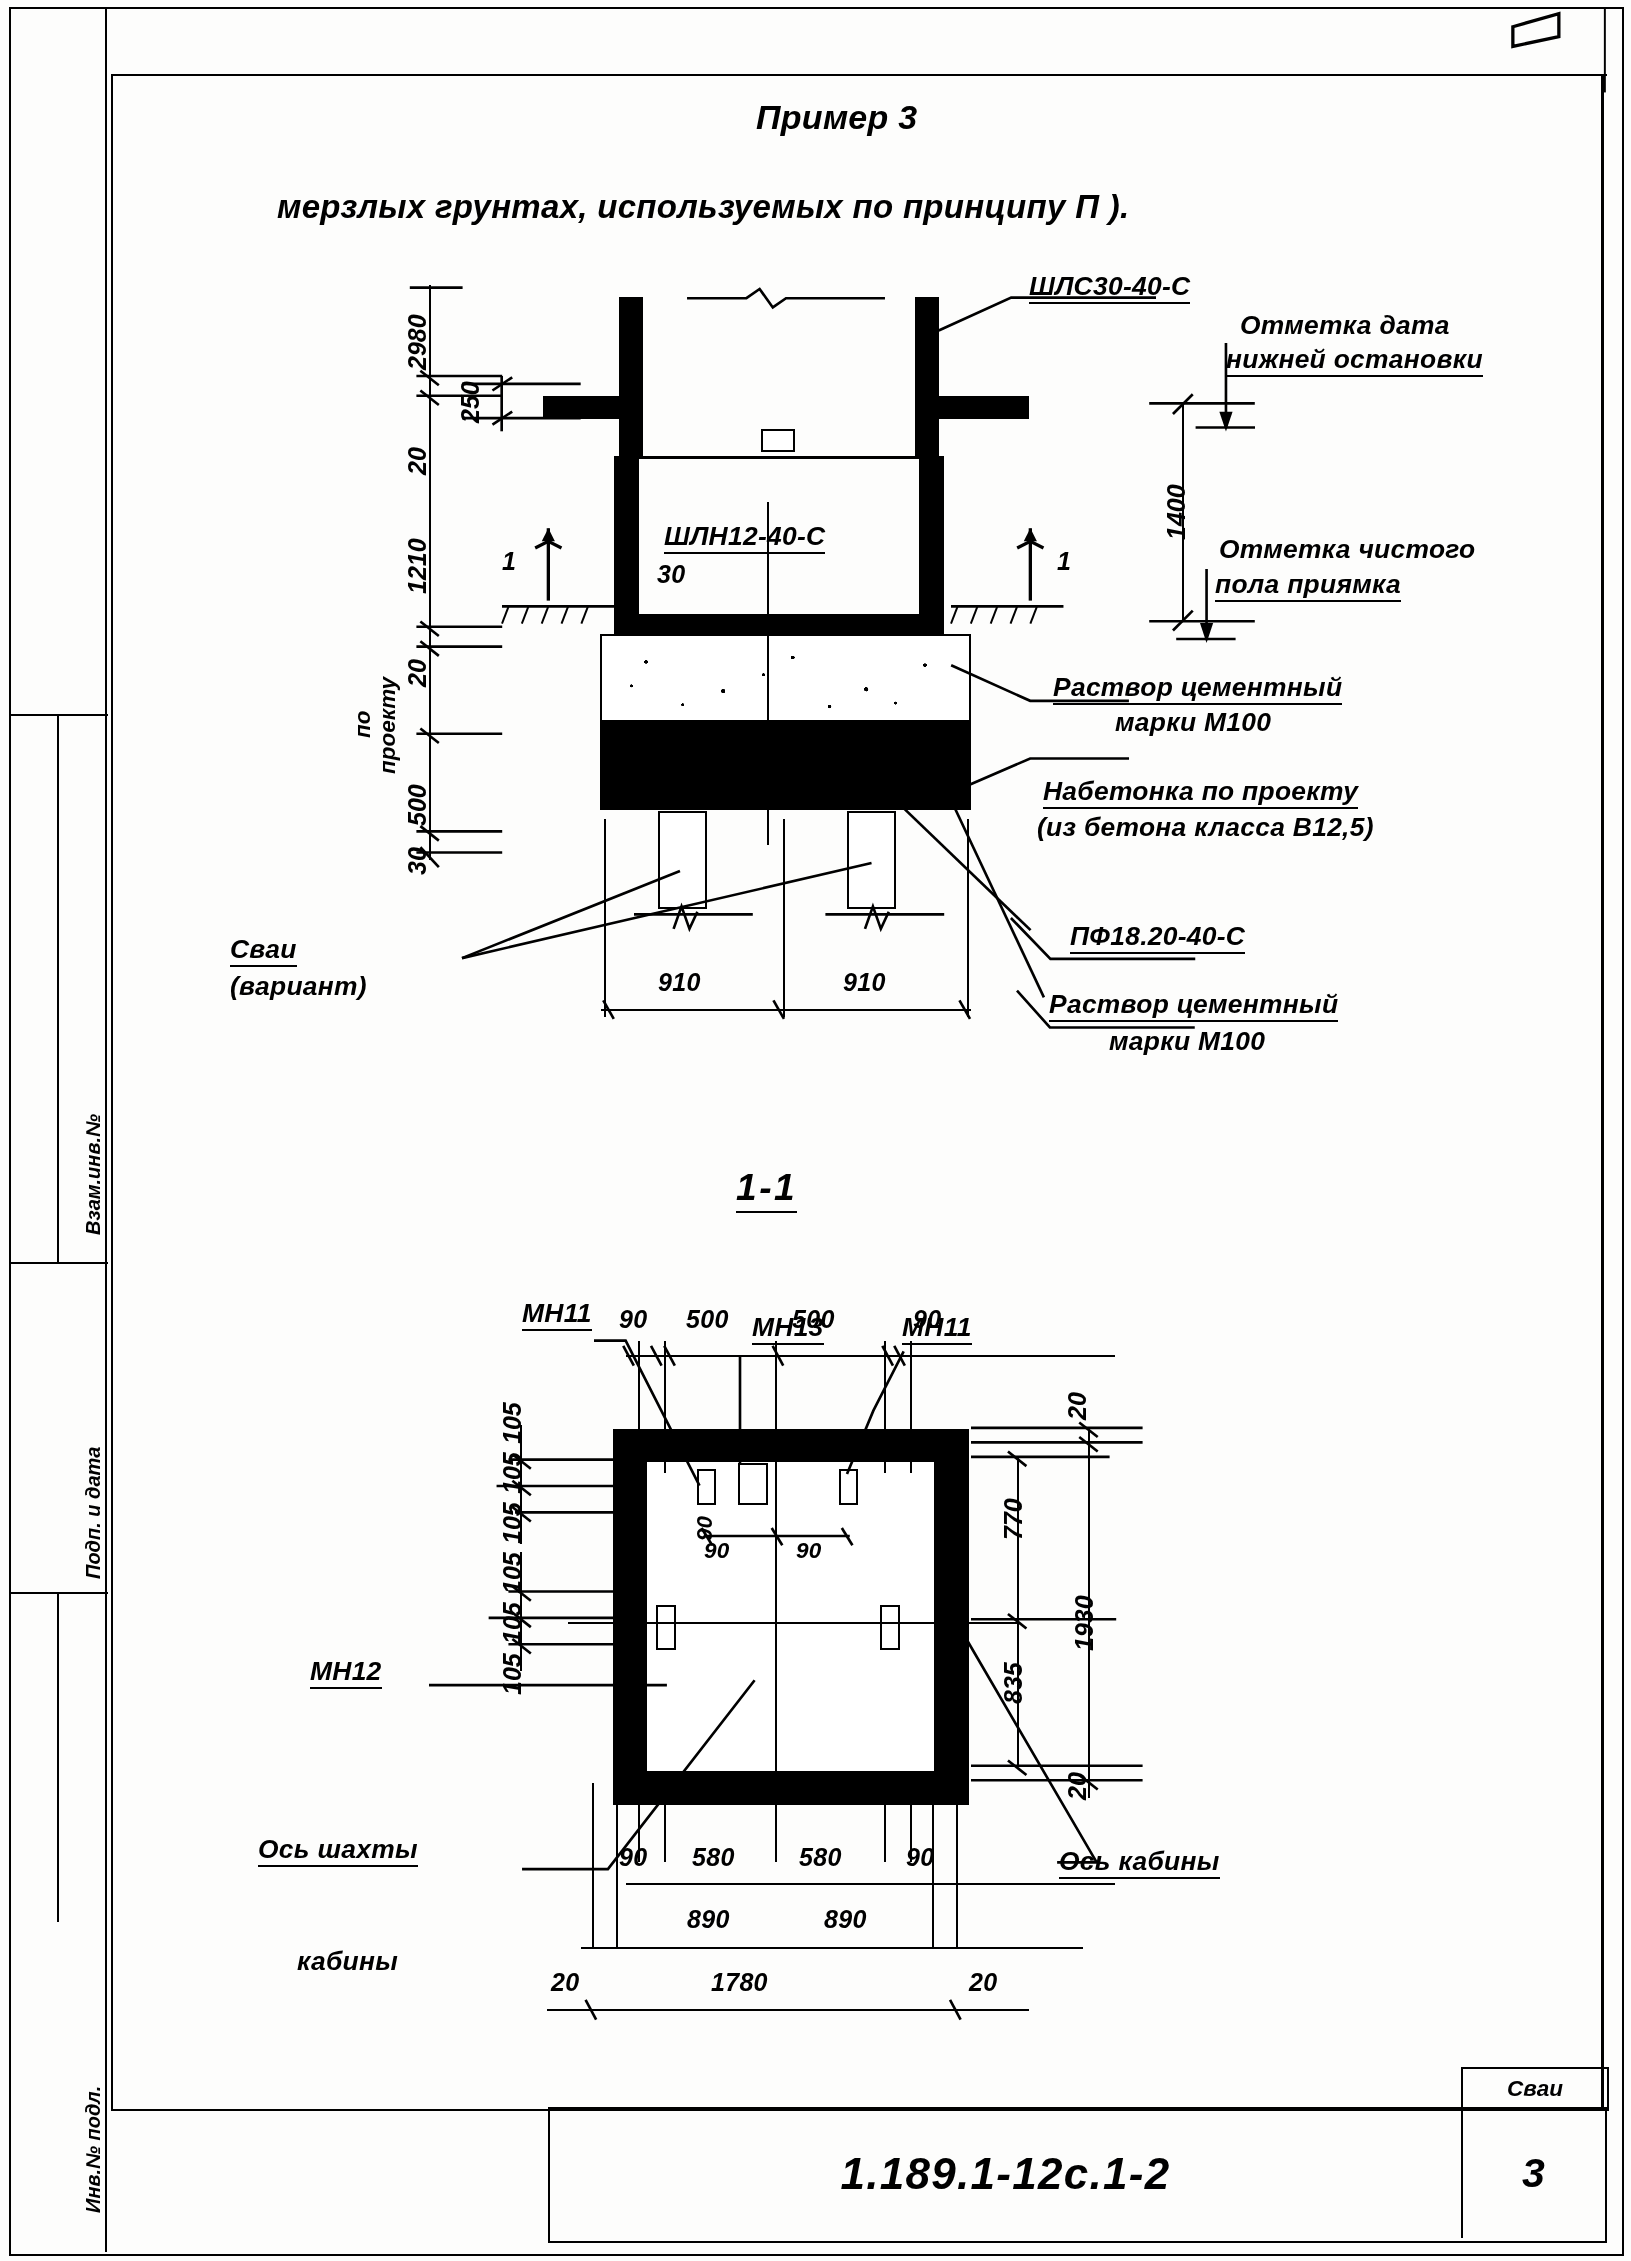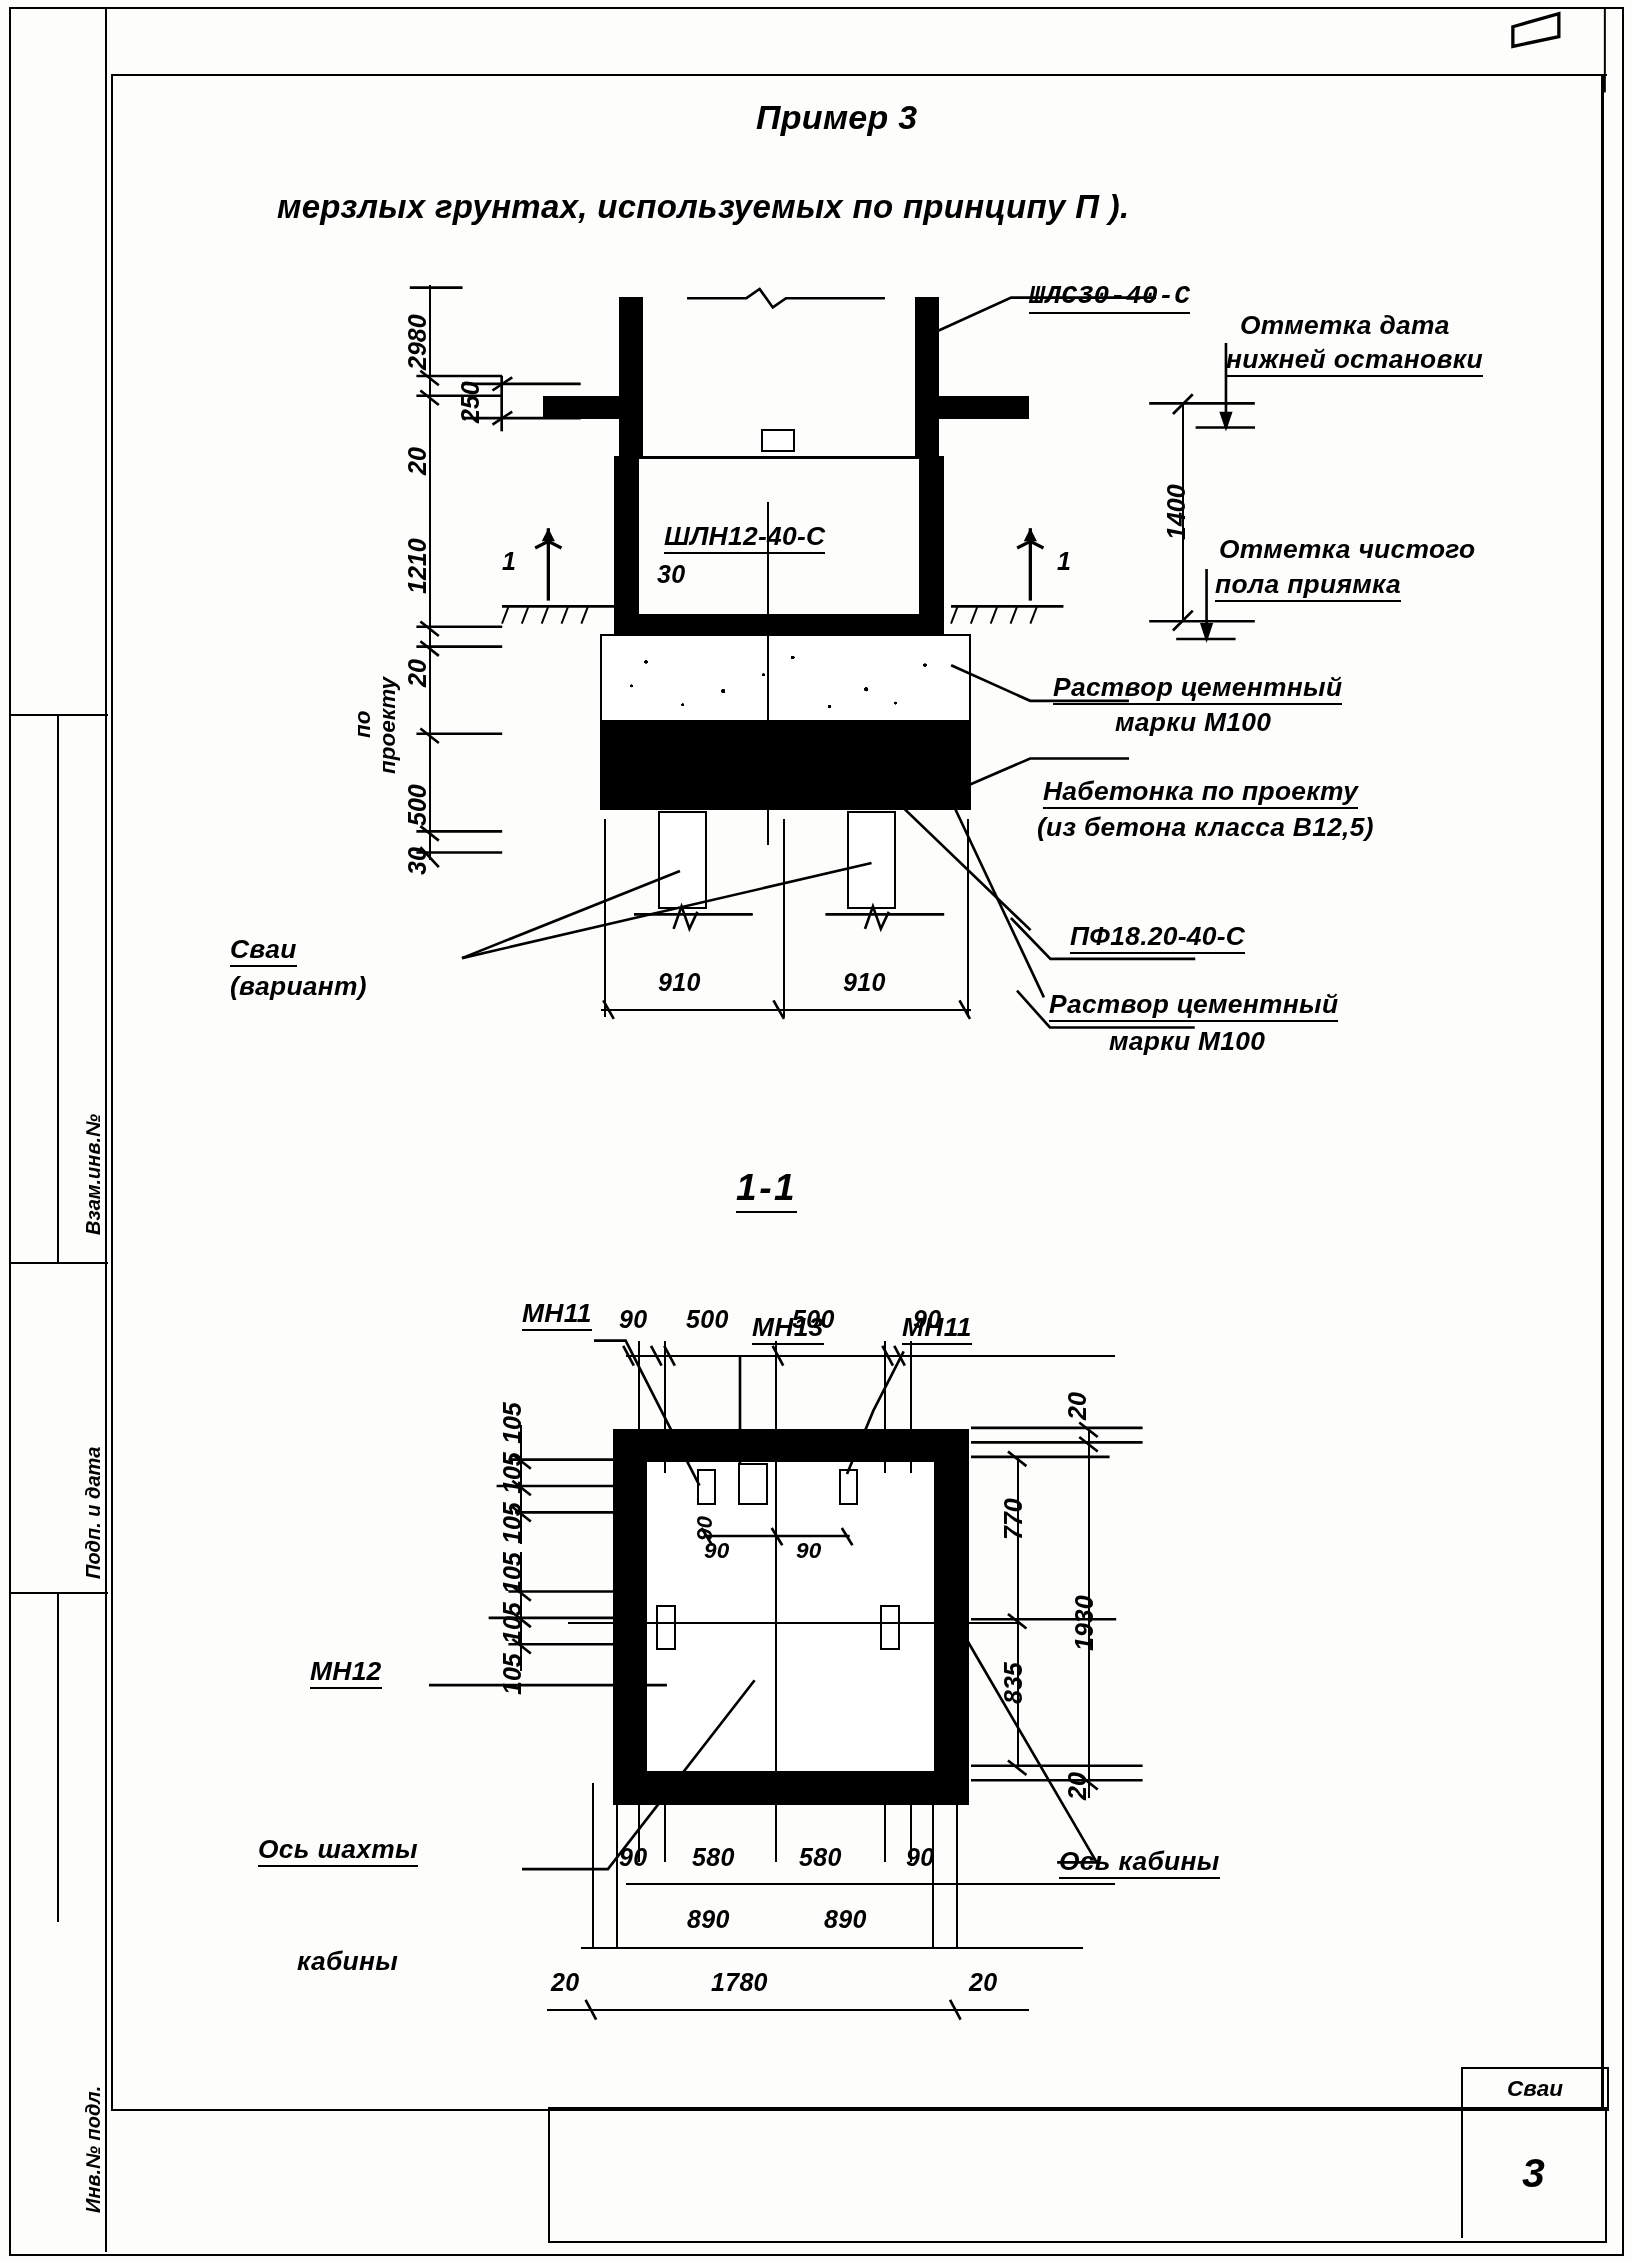--- a/index.html
+++ b/index.html
@@ -158,21 +158,21 @@
   <svg width="462" height="53" style="left:634px;top:905px;" viewBox="0 0 700 80">
     <line x1="0" y1="14" x2="180" y2="14" stroke="#000" stroke-width="4"></line>
     <path d="M60,36 L72,2 L84,36 L96,10" fill="none" stroke="#000" stroke-width="4"></path>
     <line x1="290" y1="14" x2="470" y2="14" stroke="#000" stroke-width="4"></line>
     <path d="M350,36 L362,2 L374,36 L386,10" fill="none" stroke="#000" stroke-width="4"></path>
   </svg>
 
   <svg width="594" height="79" style="left:938px;top:291px;" viewBox="0 0 900 120">
     <path d="M0,60 L110,10 L330,10" fill="none" stroke="#000" stroke-width="4"></path>
   </svg>
-  <div class="txt lbl ul" style="left:1029px;top:283px;font-family:Liberation Mono, monospace;">ШЛС30-40-С</div>
+  <div class="txt lbl ul" style="left:1029px;top:273px;">ШЛС30-40-С</div>
 
   <div class="txt lbl" style="left:1240px;top:312px;">Отметка дата</div>
   <div class="txt lbl ul" style="left:1226px;top:346px;">нижней остановки</div>
   <svg width="238" height="132" style="left:1169px;top:343px;" viewBox="0 0 360 200">
     <path d="M86,0 L86,128" fill="none" stroke="#000" stroke-width="4"></path>
     <polygon points="76,104 96,104 86,134" fill="#000"></polygon>
     <line x1="40" y1="128" x2="130" y2="128" stroke="#000" stroke-width="4"></line>
   </svg>
 
   <div class="txt lbl" style="left:1219px;top:536px;">Отметка чистого</div>
@@ -438,20 +438,23 @@
   <svg width="304" height="185" style="left:522px;top:1704px;" viewBox="0 0 460 280">
     <path d="M0,250 L130,250 L352,-36" fill="none" stroke="#000" stroke-width="4"></path>
   </svg>
 
   <div class="txt lbl ul" style="left:1059px;top:1848px;">Ось кабины</div>
   <svg width="291" height="277" style="left:938px;top:1625px;" viewBox="0 0 440 420">
     <path d="M180,360 L240,360 L30,0" fill="none" stroke="#000" stroke-width="4"></path>
   </svg>
 
   <div id="title-block">
+    <div id="tb-code">
+      <span>1.189.1-12с.1-2</span>
+    </div>
     <div id="tb-sheet-hdr">
       <span>Сваи</span>
     </div>
     <div id="tb-sheet-num">
       <span>3</span>
     </div>
   </div>
 
 </div>
 

